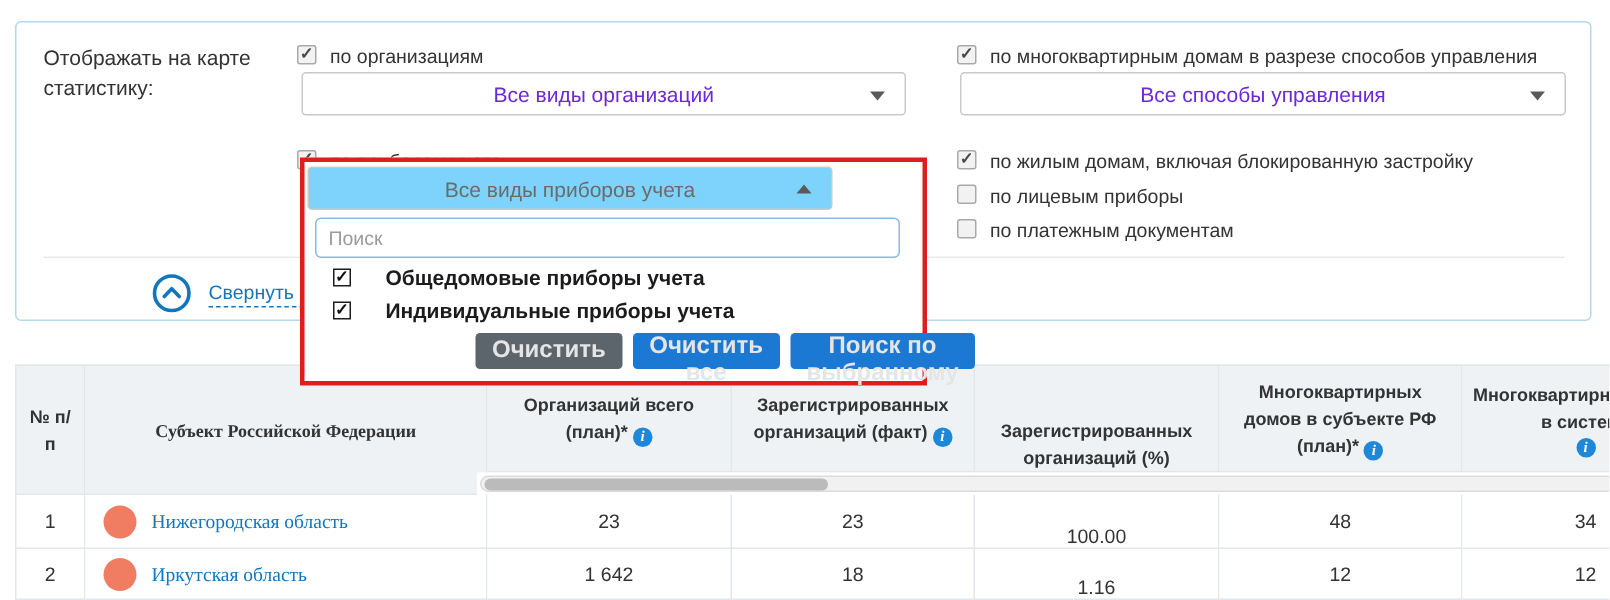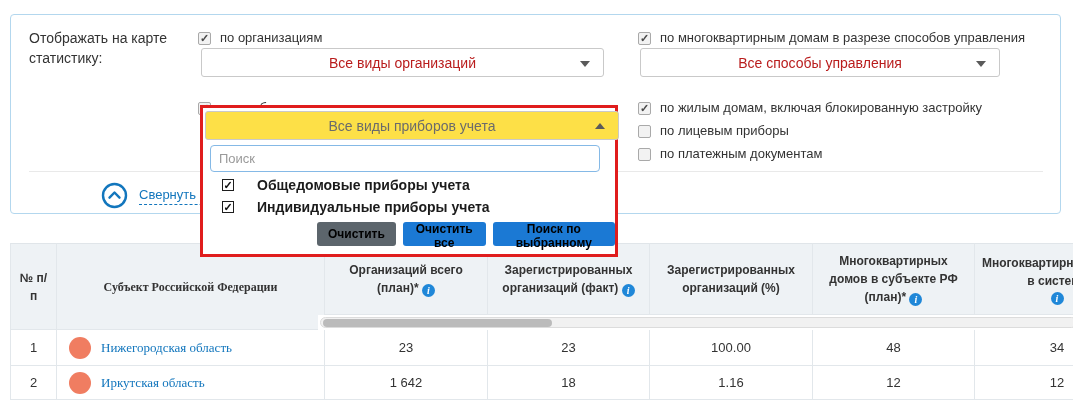--- a/index.html
+++ b/index.html
@@ -5,74 +5,74 @@
   * { margin:0; padding:0; box-sizing:border-box; }
   html,body { background:#fff; }
   body { font-family:"Liberation Sans", sans-serif; }
   .stage { position:relative; width:1073px; height:400px; overflow:hidden; background:#fff; }
 
   
   .panel { position:absolute; left:10px; top:14px; width:1051px; height:200px;
            border:1px solid #b3d7ee; border-radius:4px; background:#fff; }
   .panel-label { position:absolute; left:18px; top:13px; width:160px;
                  font-size:14px; color:#333; line-height:1.45; }
-  .cb-row { position:absolute; display:flex; align-items:flex-end; gap:9px;
+  .cb-row { position:absolute; display:flex; align-items:flex-start; gap:9px;
             font-size:13px; color:#333; cursor:pointer; }
   .cb { width:13px; height:13px; border:1px solid #a9a9a9; border-radius:2px;
         background:#f2f2f2; display:flex; align-items:center; justify-content:center;
         flex:0 0 auto; }
   .cb.checked::after { content:"✓"; font-size:11px; line-height:1; color:#4a4a4a; font-weight:bold; }
   .dd { position:absolute; height:29px; border:1px solid #c9c9c9; border-radius:3px;
         background:#fff; display:flex; align-items:center; justify-content:center;
-        font-size:14px; color:#b91c1c; cursor:pointer; }
+        font-size:14px; color:#6d28d9; cursor:pointer; }
   .arr-down { position:absolute; right:13px; top:12px; width:0; height:0;
               border-left:5px solid transparent; border-right:5px solid transparent;
               border-top:6px solid #5a5a5a; }
   .arr-up { position:absolute; right:13px; top:11px; width:0; height:0;
             border-left:5px solid transparent; border-right:5px solid transparent;
             border-bottom:6px solid #5a5a5a; }
   .divider { position:absolute; left:18px; top:156px; width:1014px; height:1px; background:#e9e9e9; }
   .collapse { position:absolute; left:90px; top:167px; display:flex; align-items:center;
               gap:11px; cursor:pointer; }
   .collapse-text { font-size:13px; color:#1276bd; border-bottom:1px dashed #1276bd; padding-bottom:2px; }
 
   
   .meters-pop { position:absolute; left:200px; top:105px; width:418px; height:152px;
                 border:3px solid #e01d1d; background:#fff; z-index:30; }
-  .meters-select { position:absolute; left:2px; top:3px; width:414px; height:29px;
-                   border:1px solid #c9c9c9; border-radius:3px; background:#fde047;
+  .meters-select { position:absolute; left:2px; top:3px; width:350px; height:29px;
+                   border:1px solid #c9c9c9; border-radius:3px; background:#7dd3fc;
                    display:flex; align-items:center; justify-content:center;
                    font-size:14px; color:#6b6b6b; cursor:pointer; }
   .meters-search { position:absolute; left:7px; top:37px; width:390px; height:27px;
                    border:1px solid #85b9e6; border-radius:4px; padding:0 8px;
                    font-size:13px; color:#b91c1c; outline:none; font-family:"Liberation Sans",sans-serif; }
   .meters-search::placeholder { color:#9a9a9a; }
   .opt { position:absolute; left:19px; display:flex; align-items:center; gap:23px;
          font-size:14px; font-weight:bold; color:#1b1b1b; cursor:pointer; }
   .opt-cb { width:12px; height:12px; border:1px solid #1d1d1d; background:#fff;
             display:flex; align-items:center; justify-content:center; flex:0 0 auto; }
   .opt-cb.checked::after { content:"✓"; font-size:11px; font-weight:bold; color:#111; line-height:1; }
   .btn-row { position:absolute; left:114px; top:114px; display:flex; gap:7px; }
-  .btn { height:24px; border:none; border-radius:3px; color:#000000; font-size:12px;
+  .btn { height:24px; border:none; border-radius:3px; color:#e5e5e5; font-size:16px;
          font-weight:bold; padding:0 11px; cursor:pointer; font-family:"Liberation Sans",sans-serif; }
   .btn-gray { background:#5c656c; }
   .btn-blue { background:#1b79d4; }
 
   
   .table { position:absolute; left:10px; top:243px; width:1130px; height:157px; }
   .cell { position:absolute; background:#fff; border-right:1px solid #e2e7eb;
           border-bottom:1px solid #e2e7eb; display:flex; align-items:center;
           justify-content:center; font-size:13px; color:#333; }
   .hcell { background:#eef2f5; border-top:1px solid #e0e5e9; font-size:12px;
            font-weight:bold; text-align:center; padding:0 6px; line-height:1.5; }
   .col1 { left:0; width:47px; border-left:1px solid #e2e7eb; }
   .col2 { left:47px; width:268px;font-family:Liberation Serif, serif; }
   .col3 { left:315px; width:163px; }
   .col4 { left:478px; width:162px; }
-  .col5 { left:640px; width:163px; }
+  .col5 { left:640px; width:163px;align-items:flex-end; }
   .col6 { left:803px; width:162px; }
   .col7 { left:965px; width:165px; }
   .h-fixed { top:0; height:87px; }
   .h-scroll { top:0; height:72px; }
   .r1 { top:87px; height:36px; }
   .r2 { top:123px; height:34px; }
   .region-cell { justify-content:flex-start; padding-left:12px; gap:10px; }
   .marker { width:22px; height:22px; border-radius:50%; background:#f07d61; flex:0 0 auto; }
   .region-link { color:#1276bd; text-decoration:none; cursor:pointer; }
   .info { display:inline-block; width:13px; height:13px; border-radius:50%;
@@ -105,21 +105,21 @@
     </div>
     <div class="cb-row" style="left:187px; top:85px;">
       <span class="cb checked"></span>
       <span>по приборам учета</span>
     </div>
 
     <div class="cb-row" style="left:627px; top:15px;">
       <span class="cb checked"></span>
       <span>по многоквартирным домам в разрезе способов управления</span>
     </div>
-    <div class="dd" style="left:629px; top:33px; width:360px;">
+    <div class="dd" style="left:629px; top:33px; width:404px;">
       <span>Все способы управления</span>
       <span class="arr-down"></span>
     </div>
     <div class="cb-row" style="left:627px; top:85px;">
       <span class="cb checked"></span>
       <span>по жилым домам, включая блокированную застройку</span>
     </div>
     <div class="cb-row" style="left:627px; top:108px;">
       <span class="cb"></span>
       <span>по лицевым приборы</span>

